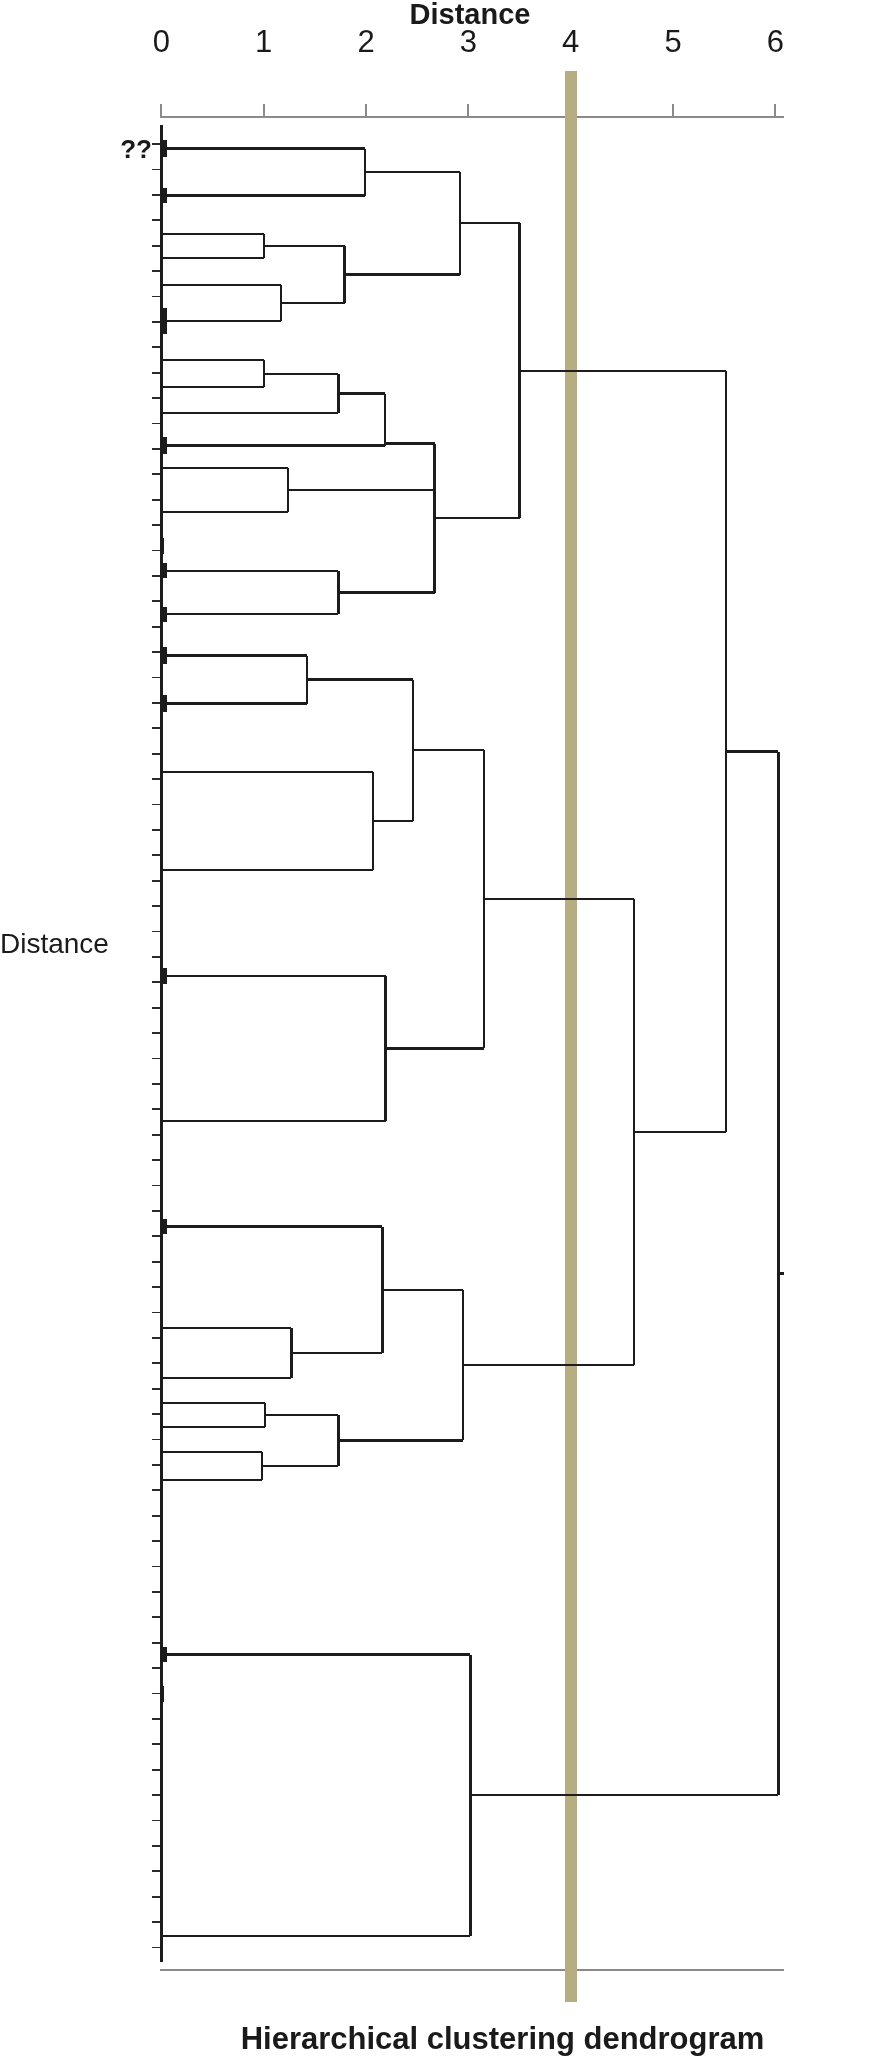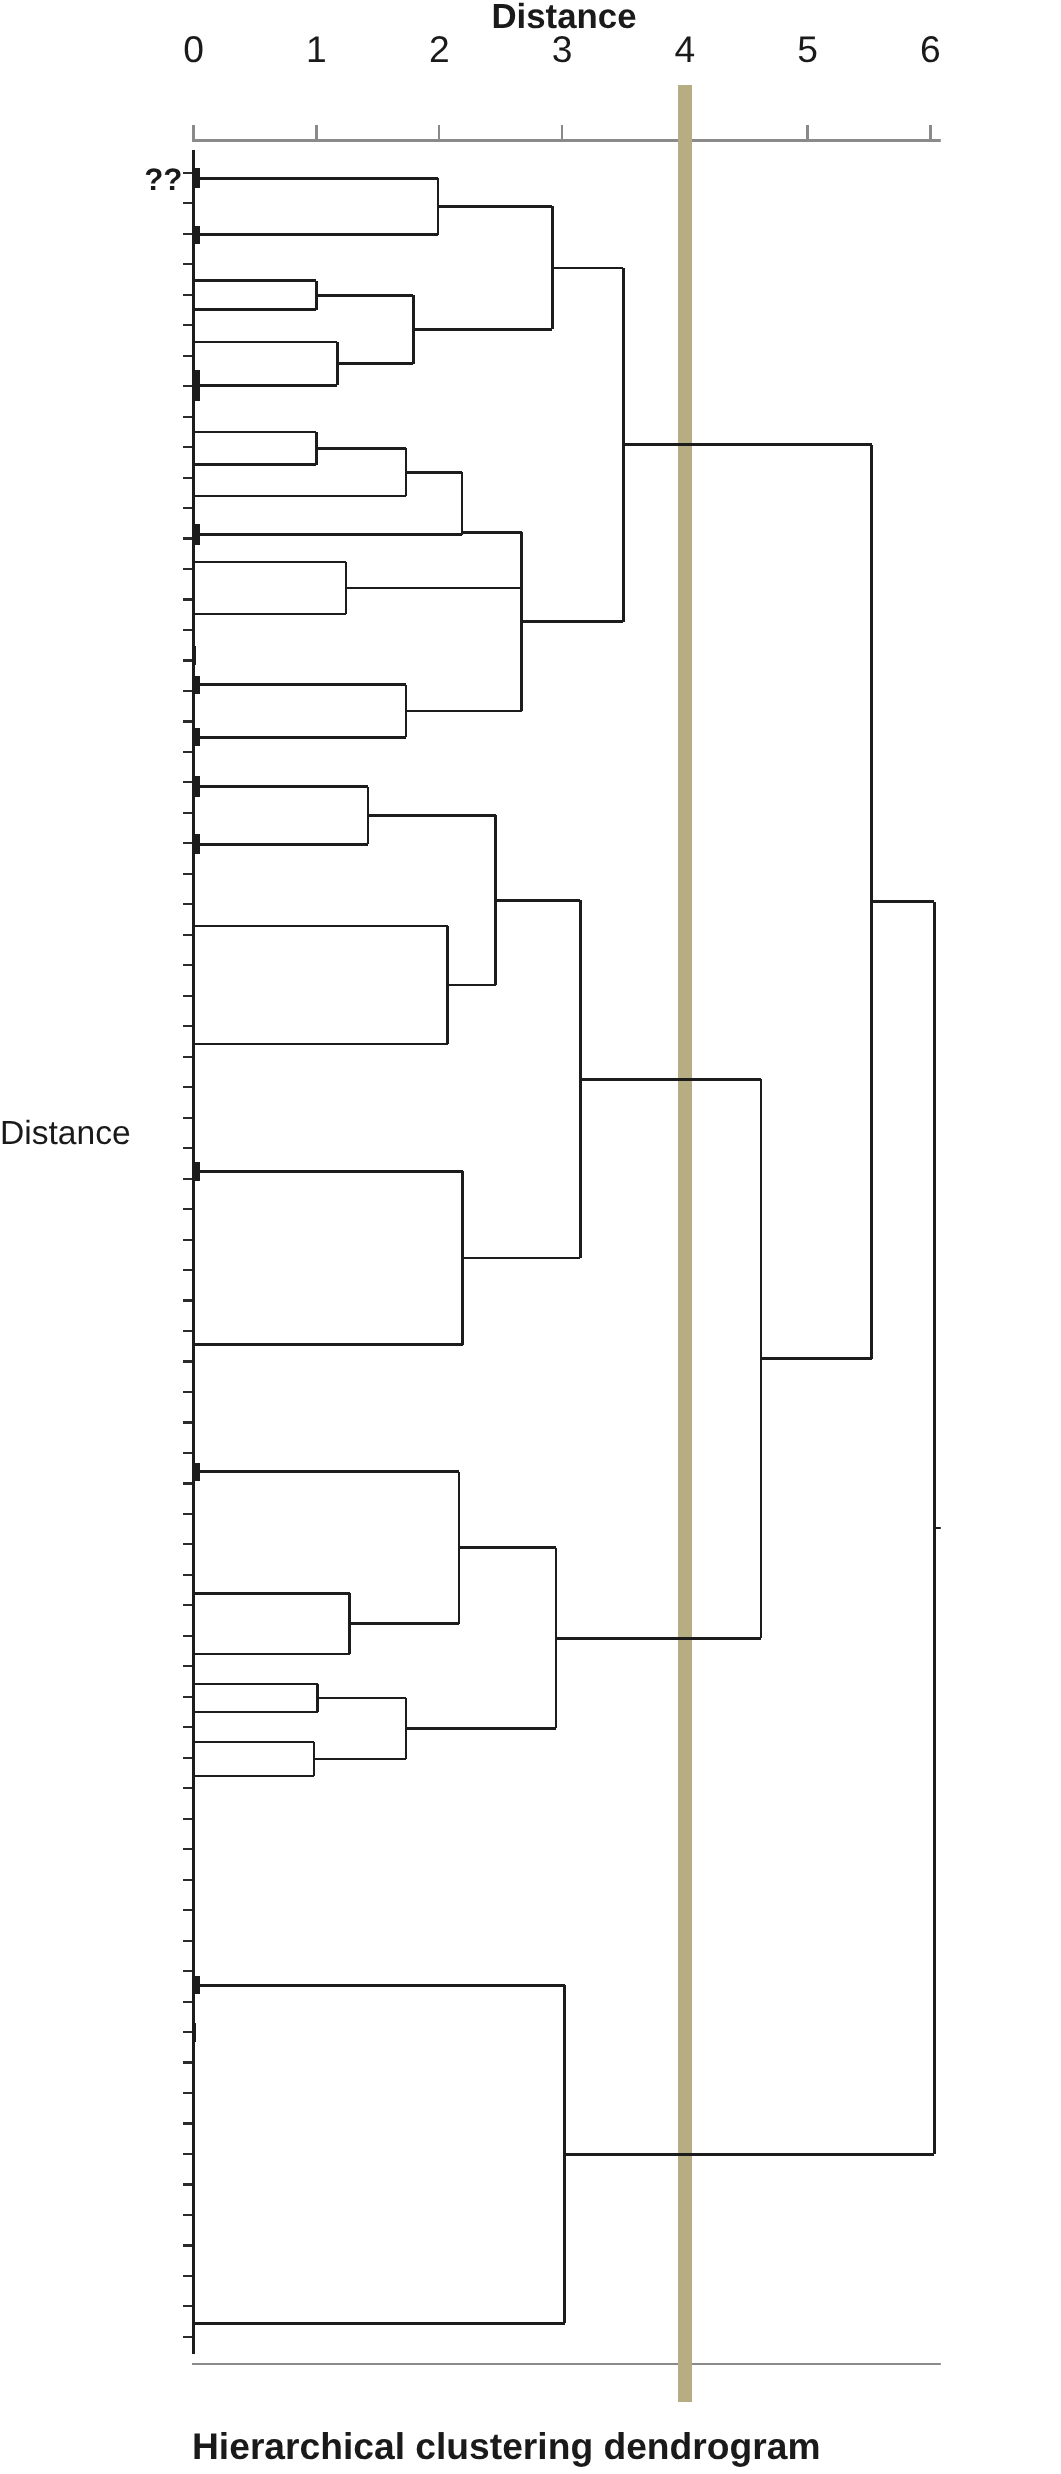--- a/index.html
+++ b/index.html
@@ -5,21 +5,21 @@
   html,body{margin:0;padding:0;background:#ffffff;}
   #stage{position:relative;width:784px;height:2062px;background:#ffffff;overflow:hidden;
          font-family:"Liberation Sans", sans-serif;color:#1a1a1a;}
   #plot-svg{position:absolute;left:0;top:0;width:884px;height:2062px;}
   .txt{position:absolute;white-space:nowrap;}
   #axis-title{left:330px;top:-2px;width:280px;text-align:center;font-size:29px;font-weight:600;}
   .tick-label{position:absolute;top:24px;width:80px;margin-left:-40px;text-align:center;
               font-size:31px;font-weight:400;color:#1a1a1a;}
   #unknown-leaf{left:92px;top:134px;width:60px;text-align:right;font-size:26px;font-weight:600;}
   #y-axis-title{left:0px;top:928px;font-size:28px;font-weight:400;}
-  #caption{left:160px;top:2021px;width:685px;font-size:31px;font-weight:600;}
+  #caption{left:160px;top:2021px;width:685px;text-align:center;font-size:31px;font-weight:600;}
 </style>
 </head>
 <body>
 
 <div id="stage">
   <svg id="plot-svg" viewBox="0 0 884 2062" xmlns="http://www.w3.org/2000/svg">
       <line x1="160.4" y1="117" x2="873" y2="117" stroke="#8a8a8a" stroke-width="2.4" shape-rendering="crispEdges"></line>
       <line x1="873" y1="117" x2="873" y2="1970" stroke="#8a8a8a" stroke-width="2.4" shape-rendering="crispEdges"></line>
       <line x1="160.4" y1="1970" x2="873" y2="1970" stroke="#8a8a8a" stroke-width="2.4" shape-rendering="crispEdges"></line>
       <line x1="161.4" y1="104" x2="161.4" y2="117" stroke="#8a8a8a" stroke-width="2" shape-rendering="crispEdges"></line>

